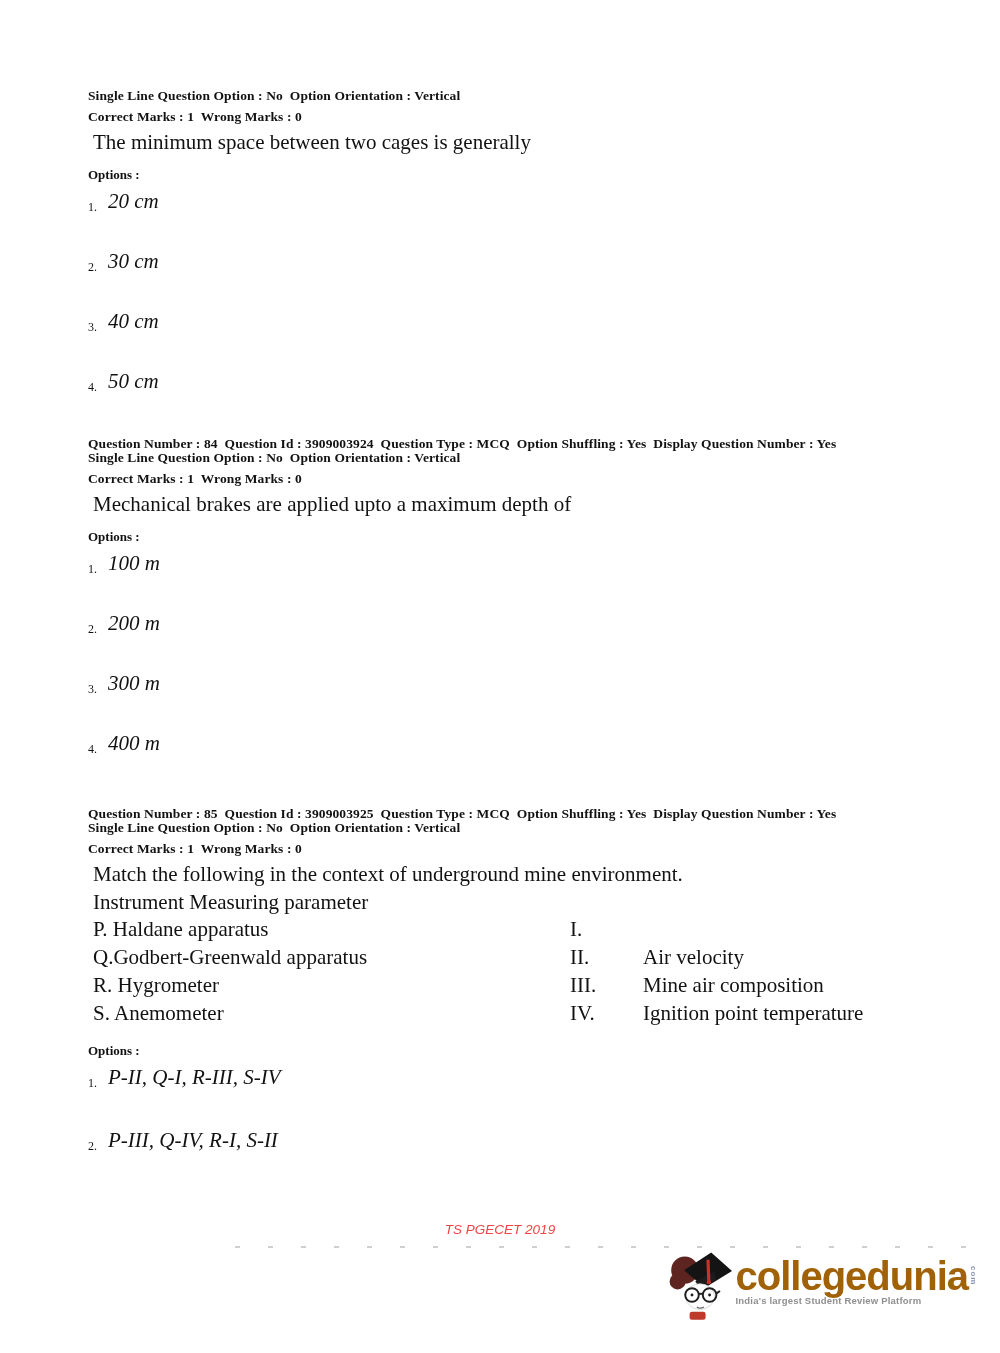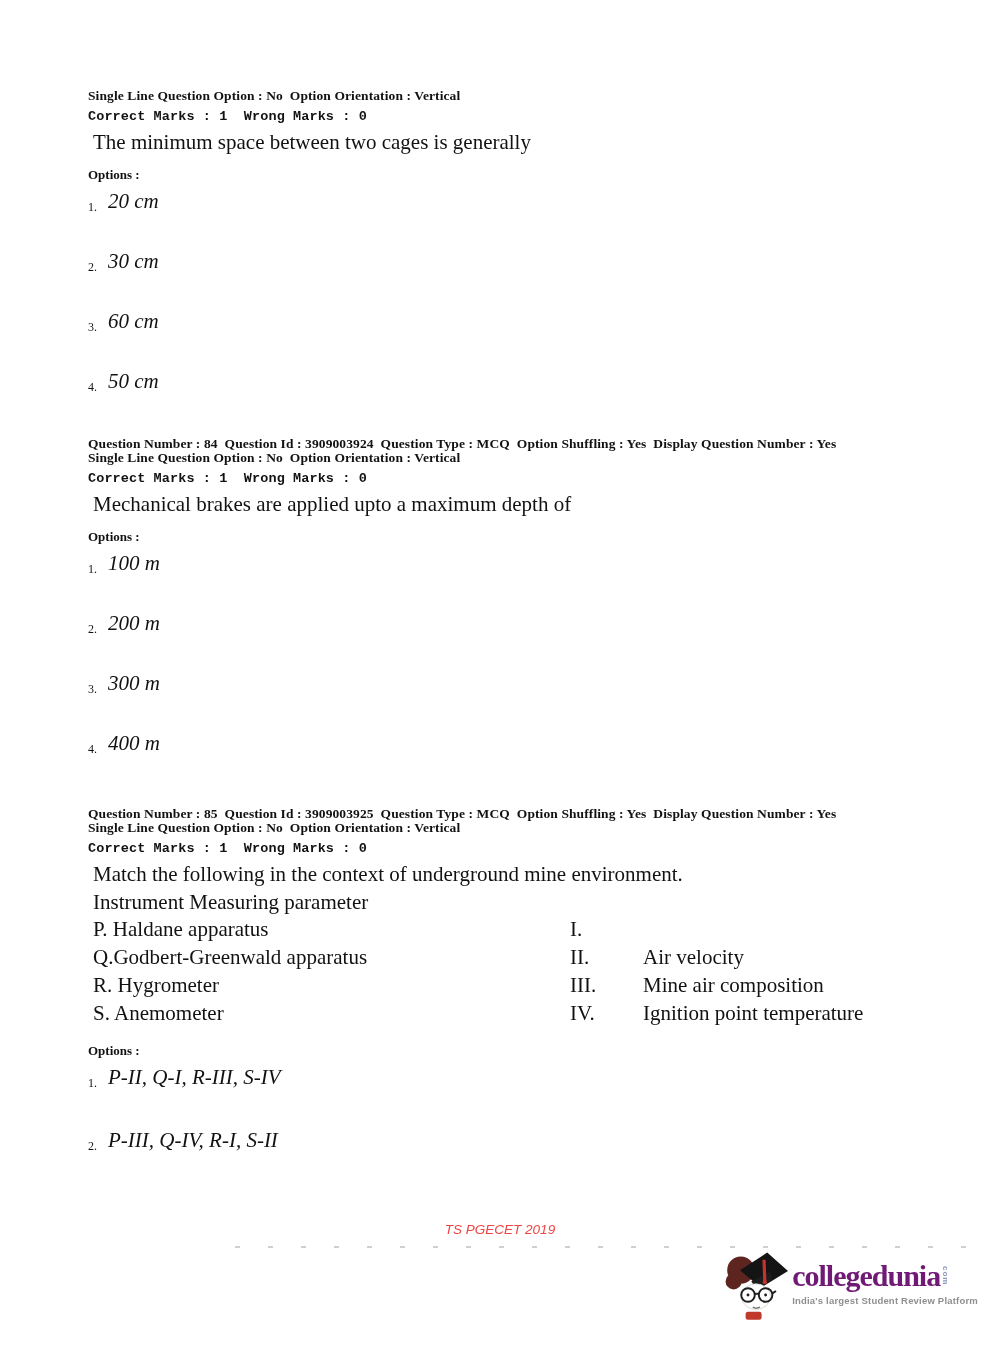--- a/index.html
+++ b/index.html
@@ -14,21 +14,21 @@
   }
   .content { position:absolute; left:88px; top:89px; width:852px; }
 
   .meta {
     font-weight:bold;
     font-size:13.5px;
     line-height:14px;
     white-space:pre-wrap;
     letter-spacing:0.1px;
   }
-  .marks { margin-top:7px;font-family:Liberation Mono, monospace; }
+  .marks { margin-top:7px; }
 
   .qtext {
     margin-top:5px;
     padding-left:5px;
     font-size:21px;
     line-height:26px;
   }
 
   .options-label {
     margin-top:12px;
@@ -98,26 +98,26 @@
   
   .logo {
     position:absolute;
     right:22px; top:1242px;
     display:flex;
     align-items:center;
   }
   .logo-text { margin-left:4px; }
   .brand-row { display:flex; align-items:flex-start; }
   .brand {
-    font-family:Liberation Serif, serif;
-    font-weight:bold;
-    font-size:30px;
+    font-family:Liberation Sans, sans-serif;
+    font-weight:bold;
+    font-size:40px;
     line-height:32px;
     letter-spacing:-1px;
-    color:#701a75;
+    color:#a16207;
   }
   .tld {
     font-family:"Liberation Sans", sans-serif;
     font-weight:bold;
     font-size:8px;
     color:#8a97b8;
     writing-mode:vertical-rl;
     margin-left:1px;
     margin-top:6px;
     letter-spacing:1px;
@@ -145,21 +145,21 @@
       <div class="option">
         <span class="onum">1.</span>
         <span class="otext">20 cm</span>
       </div>
       <div class="option">
         <span class="onum">2.</span>
         <span class="otext">30 cm</span>
       </div>
       <div class="option">
         <span class="onum">3.</span>
-        <span class="otext">60 cm</span>
+        <span class="otext">40 cm</span>
       </div>
       <div class="option">
         <span class="onum">4.</span>
         <span class="otext">50 cm</span>
       </div>
     </section>
 
     <section class="question q84">
       <div class="meta">Question Number : 84  Question Id : 3909003924  Question Type : MCQ  Option Shuffling : Yes  Display Question Number : Yes</div>
       <div class="meta">Single Line Question Option : No  Option Orientation : Vertical</div>

